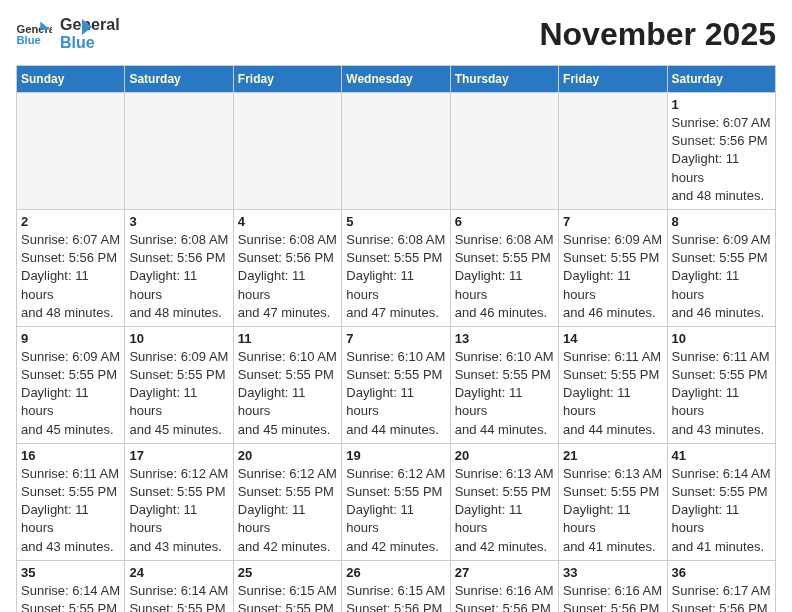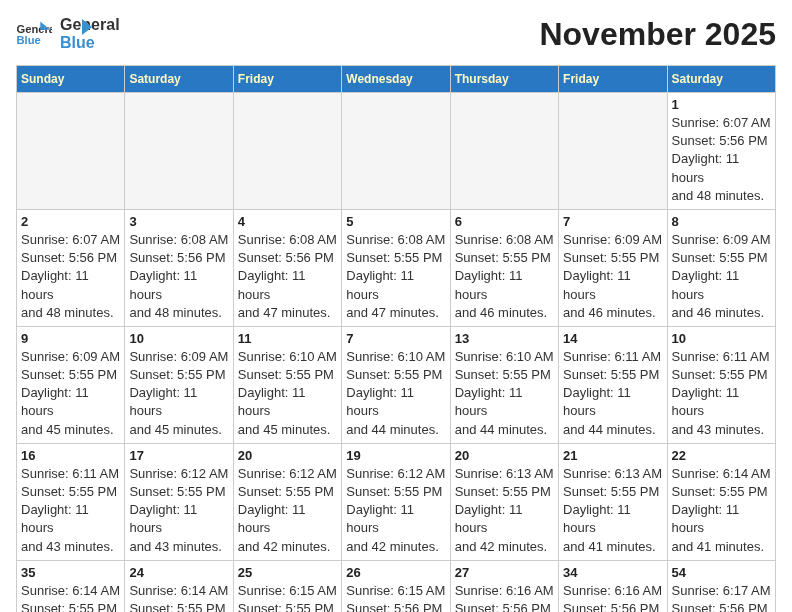--- a/index.html
+++ b/index.html
@@ -267,21 +267,21 @@
 and 42 minutes.</div>
         </td>
         <td>
           <div class="day-number">21</div>
           <div class="day-info" style="white-space: pre-line;">Sunrise: 6:13 AM
 Sunset: 5:55 PM
 Daylight: 11 hours
 and 41 minutes.</div>
         </td>
         <td>
-          <div class="day-number">22</div>
+          <div class="day-number">41</div>
           <div class="day-info" style="white-space: pre-line;">Sunrise: 6:14 AM
 Sunset: 5:55 PM
 Daylight: 11 hours
 and 41 minutes.</div>
         </td>
       </tr>
       <tr>
         <td>
           <div class="day-number">35</div>
           <div class="day-info" style="white-space: pre-line;">Sunrise: 6:14 AM
@@ -311,28 +311,28 @@
 and 40 minutes.</div>
         </td>
         <td>
           <div class="day-number">27</div>
           <div class="day-info" style="white-space: pre-line;">Sunrise: 6:16 AM
 Sunset: 5:56 PM
 Daylight: 11 hours
 and 40 minutes.</div>
         </td>
         <td>
-          <div class="day-number">34</div>
+          <div class="day-number">33</div>
           <div class="day-info" style="white-space: pre-line;">Sunrise: 6:16 AM
 Sunset: 5:56 PM
 Daylight: 11 hours
 and 39 minutes.</div>
         </td>
         <td>
-          <div class="day-number">54</div>
+          <div class="day-number">36</div>
           <div class="day-info" style="white-space: pre-line;">Sunrise: 6:17 AM
 Sunset: 5:56 PM
 Daylight: 11 hours
 and 39 minutes.</div>
         </td>
       </tr>
     </tbody>
 </table>
 
 </body></html>

